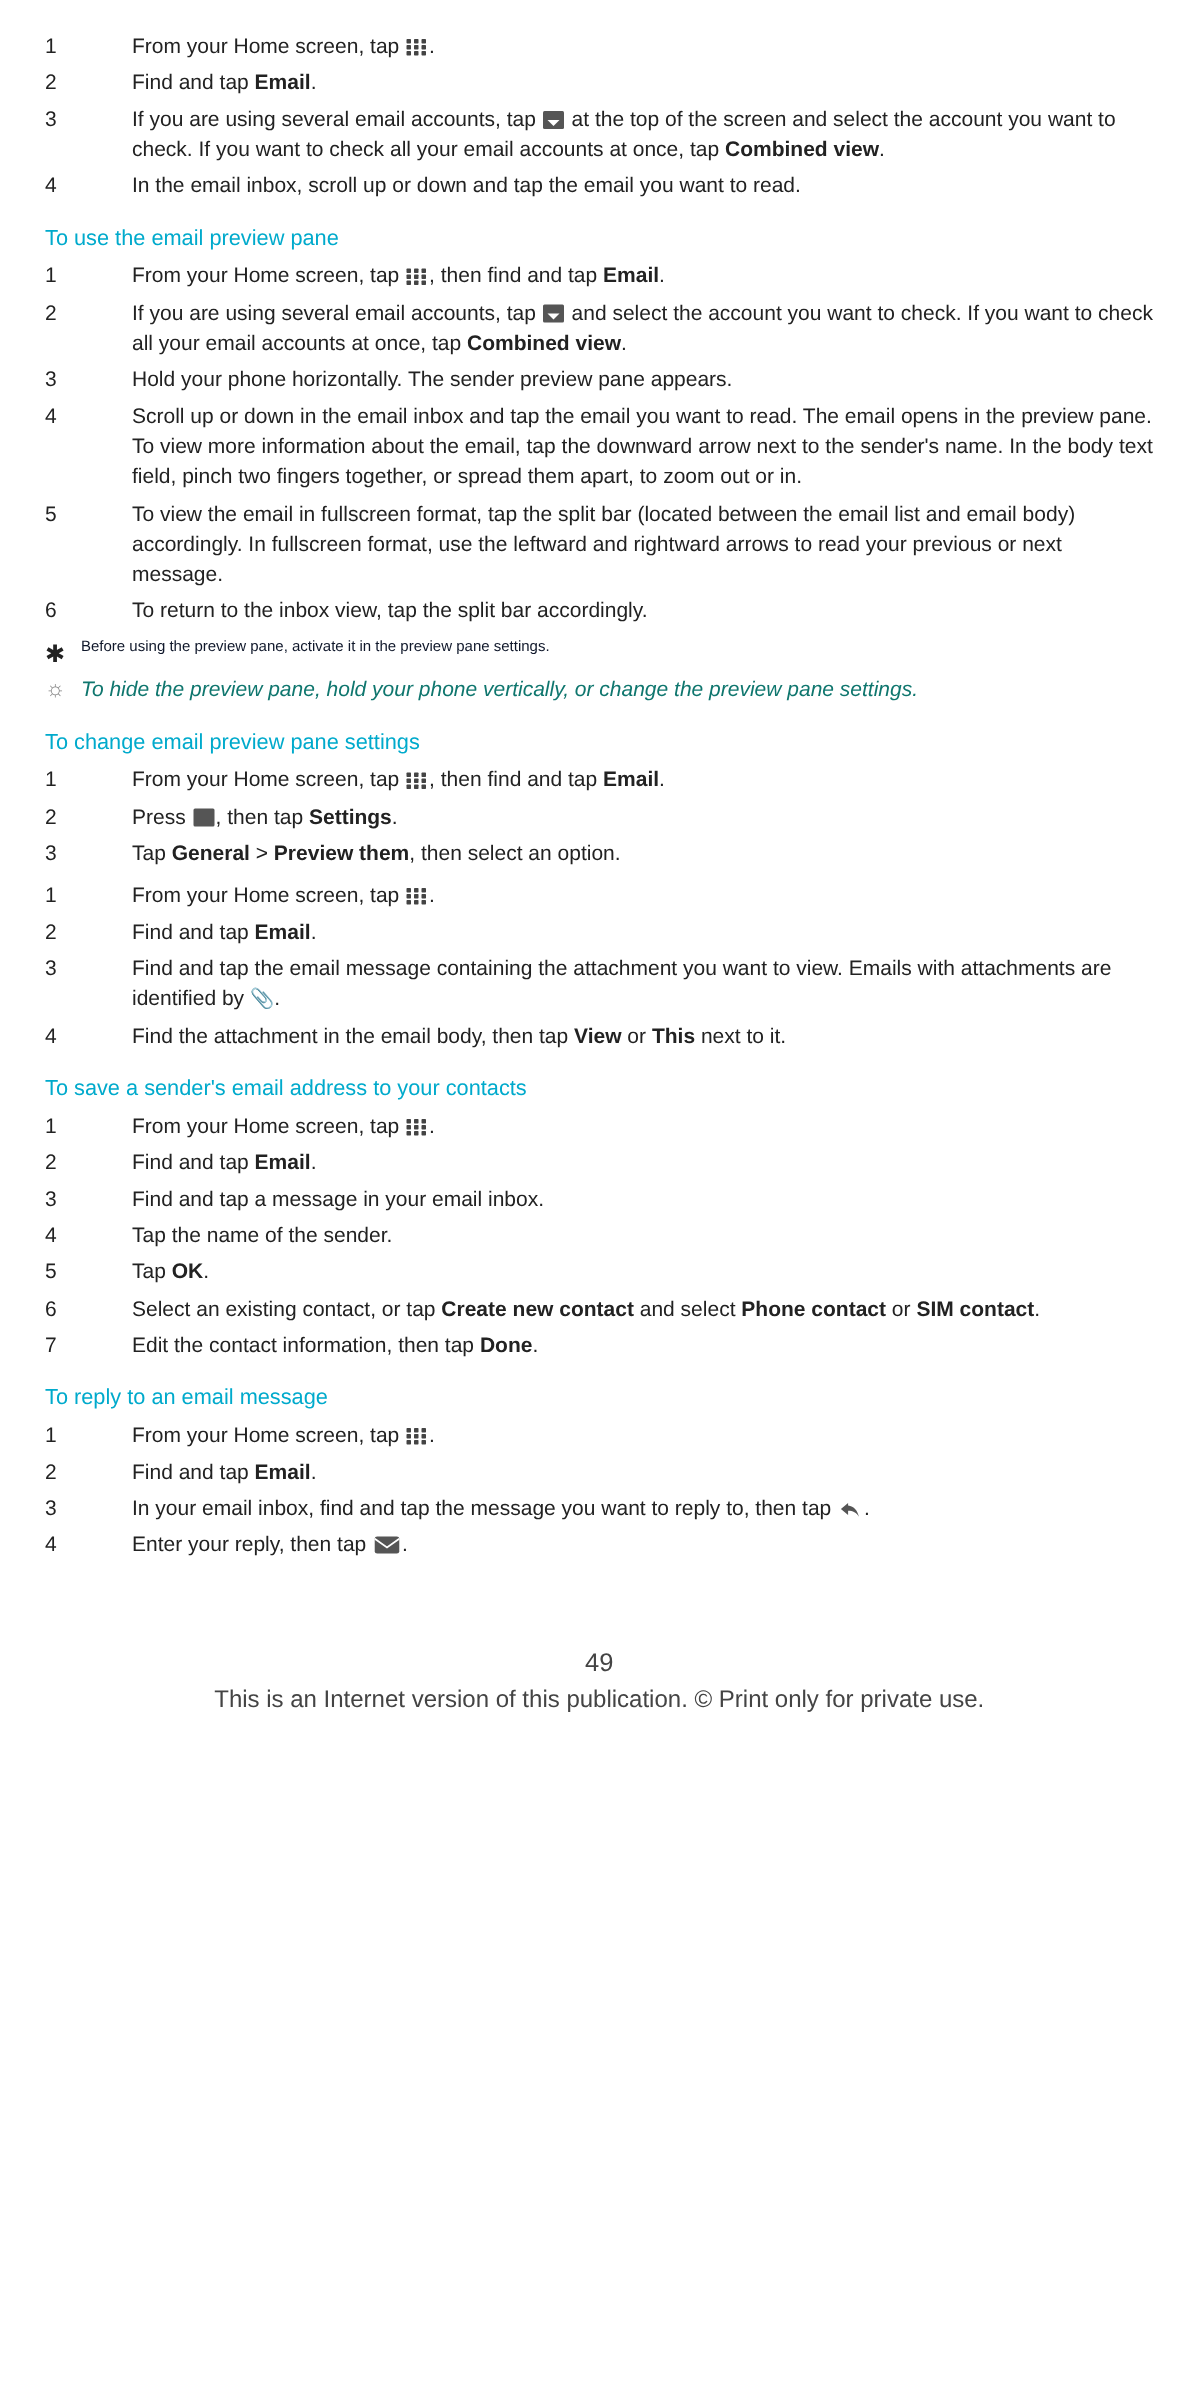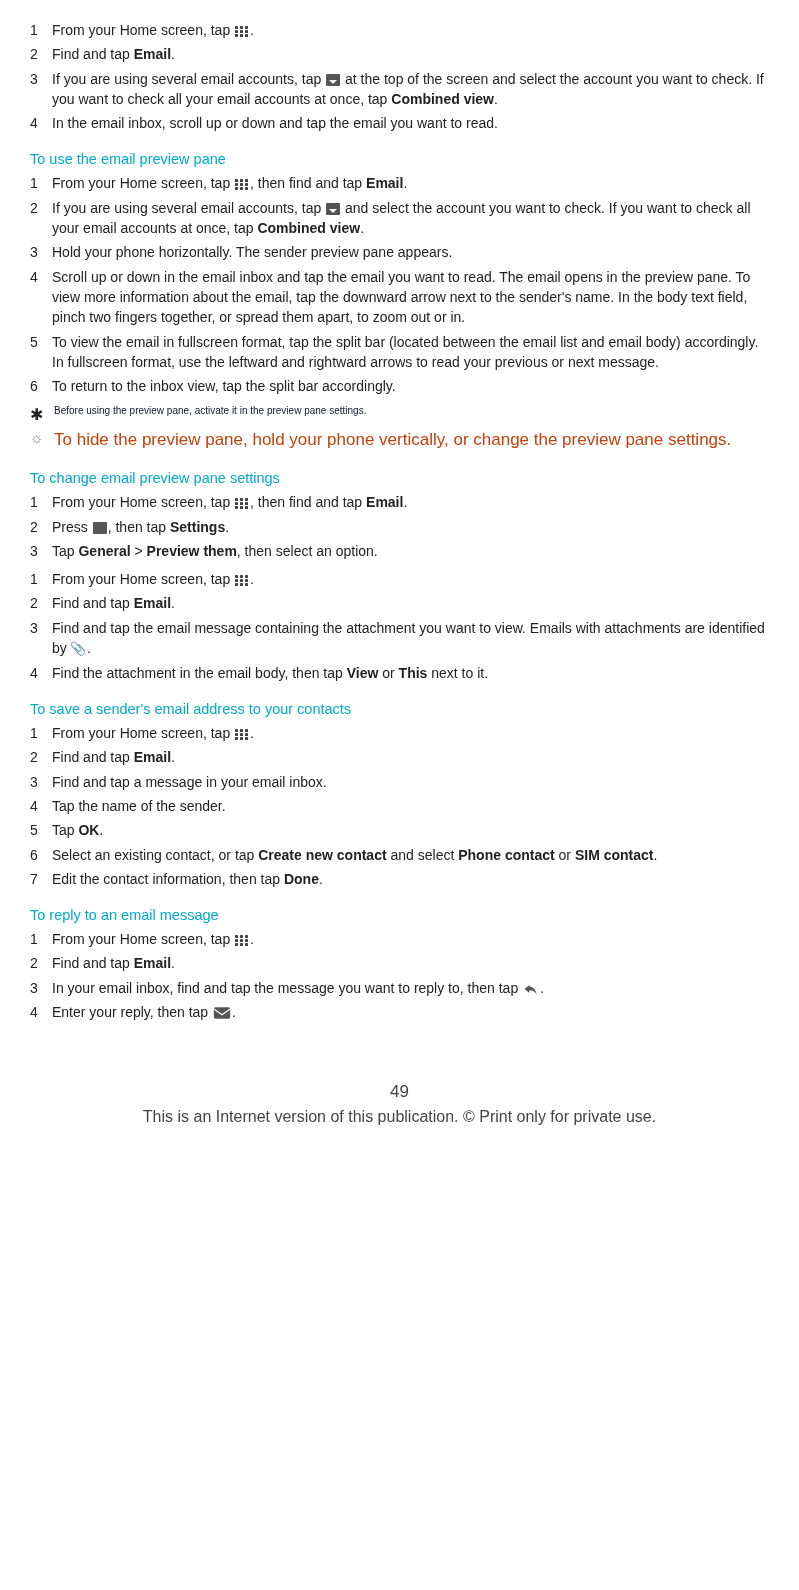--- a/index.html
+++ b/index.html
@@ -32,20 +32,21 @@
     .step-num {
       min-width: 22px;
       font-size: 14px;
       color: #222;
       flex-shrink: 0;
     }
     .step-text {
       font-size: 14px;
       color: #222;
       flex: 1;
+      margin-left: 36px;
     }
     .bold { font-weight: bold; }
     .note-block {
       display: flex;
       align-items: flex-start;
       margin: 6px 0 4px 0;
     }
     .note-icon {
       font-size: 16px;
       min-width: 24px;
@@ -64,23 +65,24 @@
       margin: 4px 0 10px 0;
     }
     .tip-icon {
       font-size: 15px;
       min-width: 24px;
       color: #888;
       flex-shrink: 0;
       margin-top: 1px;
     }
     .tip-text {
-      font-size: 17px;
-      color: #c2410c;
+      font-size: 14px;
+      color: #0f766e;
       line-height: 1.4;
+      font-style: italic;
     }
     .grid-icon {
       display: inline-grid;
       grid-template-columns: repeat(3, 4px);
       gap: 1px;
       vertical-align: middle;
       margin: 0 1px;
     }
     .grid-dot {
       width: 3px;

